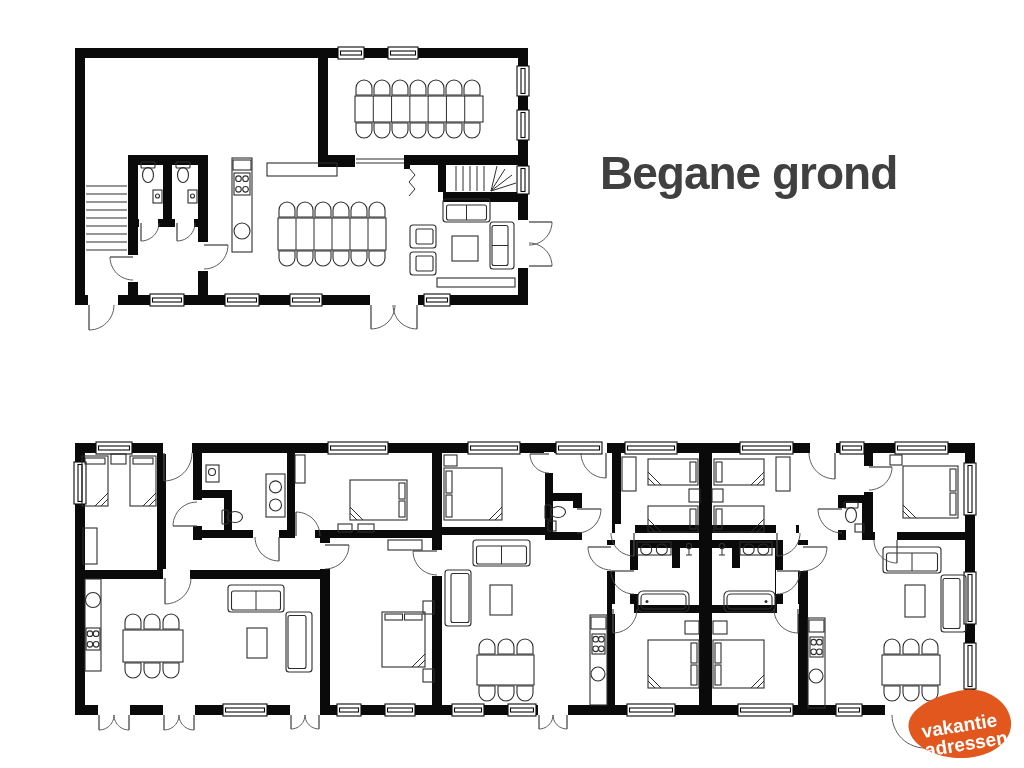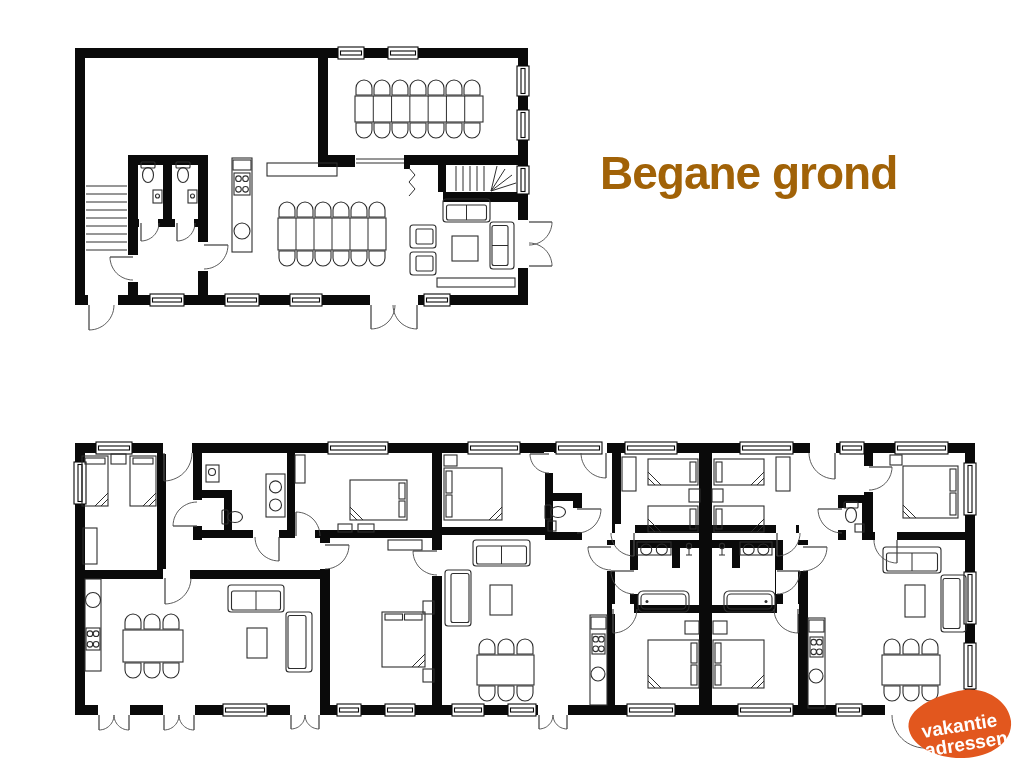--- a/index.html
+++ b/index.html
@@ -1,19 +1,19 @@
 <!DOCTYPE html>
 <html><head>
 <meta charset="utf-8">
 <style>
   html,body{margin:0;padding:0;background:#ffffff;}
   .stage{position:relative;width:1024px;height:768px;background:#fff;overflow:hidden;
          font-family:"Liberation Sans",sans-serif;}
   .plan-svg{position:absolute;left:0;top:0;}
-  .title{position:absolute;left:600px;top:146px;font-size:46px;font-weight:bold;color:#a16207;
+  .title{position:absolute;left:600px;top:146px;font-size:46px;font-weight:bold;color:#404040;
          letter-spacing:-1px;white-space:nowrap;text-align:center;}
   .logo{position:absolute;left:896px;top:684px;width:128px;height:84px;}
   .logo text{font-family:"Liberation Sans",sans-serif;font-weight:bold;font-size:19px;}
 </style>
 </head>
 <body>
 
 <div class="stage">
   <svg id="plan-svg" class="plan-svg" width="1024" height="768" viewBox="0 0 1024 768">
       <g>

